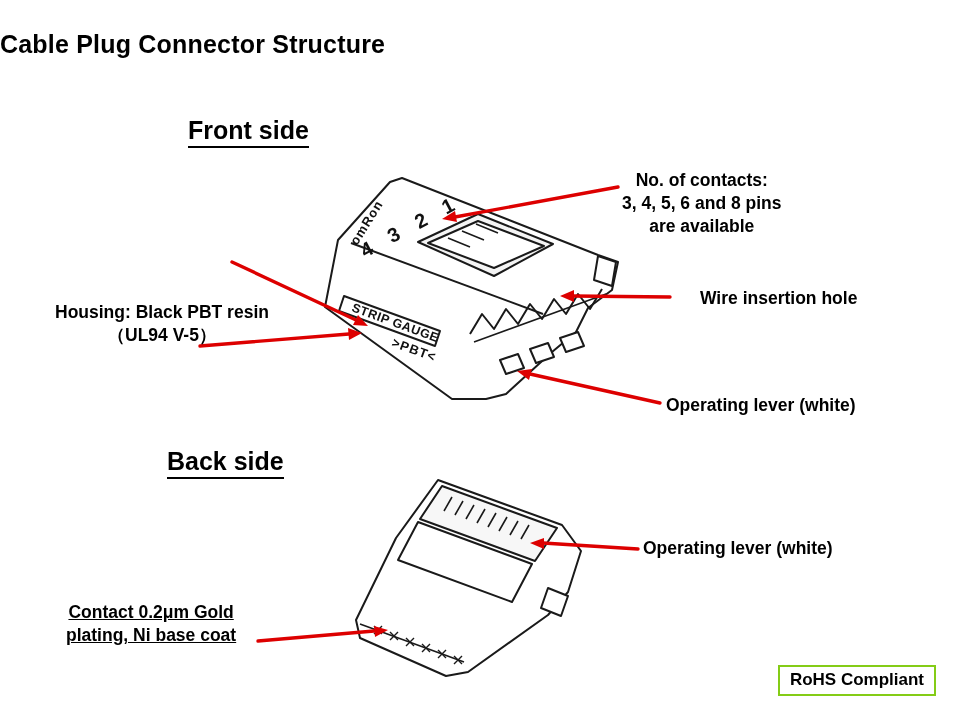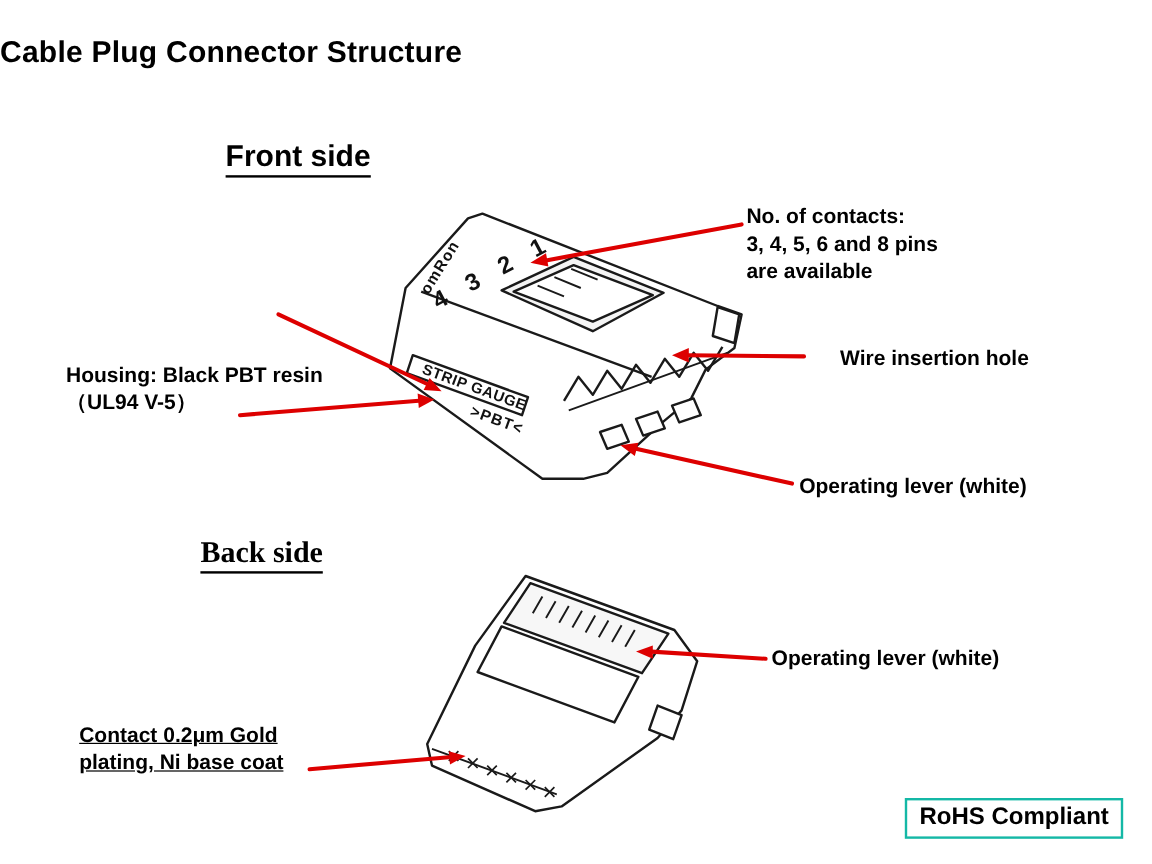--- a/index.html
+++ b/index.html
@@ -21,36 +21,36 @@
     font-size: 25px; font-weight: bold;
     margin: 0; z-index: 2; letter-spacing: 0.2px;
   }
   .heading {
     position: absolute; display: inline-block;
     font-size: 25px; font-weight: bold;
     border-bottom: 2.5px solid #000; padding-bottom: 1px;
     z-index: 2;
   }
   .front-heading { left: 144px; top: 116px; margin-left: 44px; }
-  .back-heading  { left: 167px; top: 447px; font-family: Liberation Serif, serif; }
+  .back-heading  { left: 167px; top: 447px; }
   .label {
     position: absolute; font-size: 17.5px; font-weight: bold;
-    line-height: 1.32; white-space: pre-line; z-index: 2;
+    line-height: 1.32; white-space: pre-line; z-index: 2; text-align: center;
   }
   .lbl-strip    { left: 97px;  top: 188px; }
   .lbl-contacts { left: 622px; top: 169px; }
   .lbl-wire     { left: 676px; top: 287px; margin-left: 24px; }
   .lbl-housing  { left: 55px;  top: 301px; }
   .lbl-lever-f  { left: 666px; top: 394px; }
   .lbl-lever-b  { left: 643px; top: 537px; }
   .lbl-contact  { left: 66px;  top: 601px; text-decoration: underline; }
   .rohs-box {
     position: absolute; right: 24px; top: 665px;
-    border: 2px solid #14b8a6; padding: 3px 10px 4px 10px;
-    font-size: 20px; font-weight: bold; z-index: 2;
+    border: 2px solid #84cc16; padding: 3px 10px 4px 10px;
+    font-size: 17px; font-weight: bold; z-index: 2;
     background: #fff;
   }
 </style>
 </head>
 <body>
 
 <div class="stage">
 
   <svg class="art" viewBox="0 0 960 720" xmlns="http://www.w3.org/2000/svg">
 

